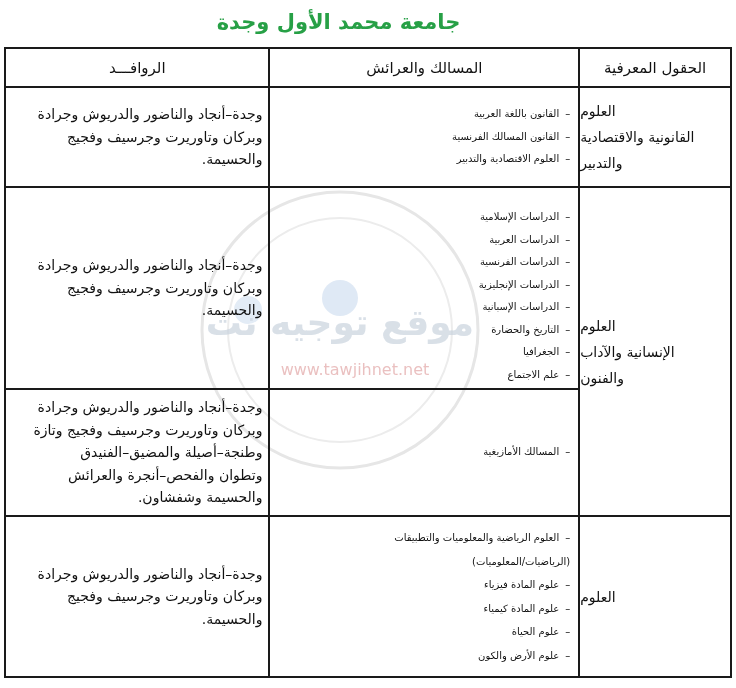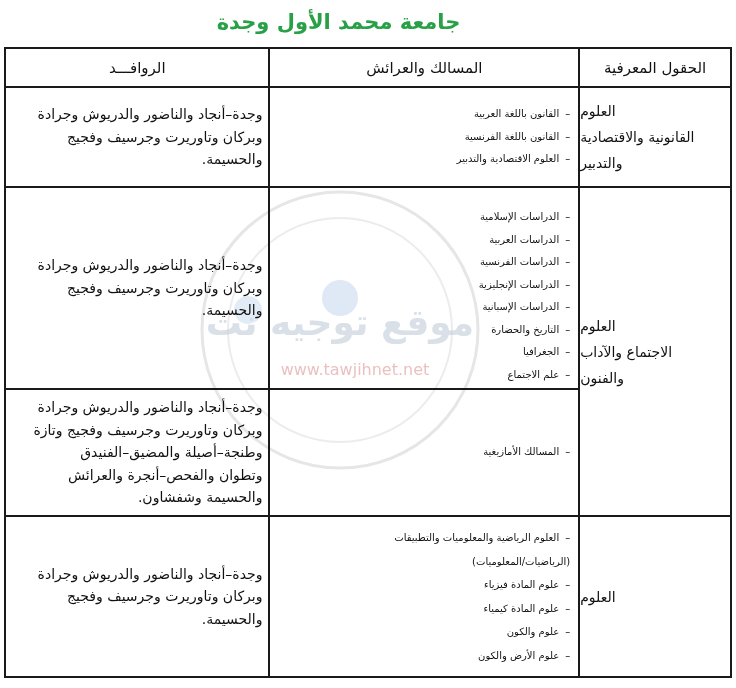--- a/index.html
+++ b/index.html
@@ -117,34 +117,34 @@
   <tbody>
 
     <tr style="height:100px;">
       <td class="field-cell">
         <div>العلوم</div>
         <div>القانونية والاقتصادية</div>
         <div>والتدبير</div>
       </td>
       <td class="track-cell">
         <div class="track-item"><span class="dash">–</span><span>القانون باللغة العربية</span></div>
-        <div class="track-item"><span class="dash">–</span><span>القانون باللغة الفرنسية</span></div>
+        <div class="track-item"><span class="dash">–</span><span>القانون المسالك الفرنسية</span></div>
         <div class="track-item"><span class="dash">–</span><span>العلوم الاقتصادية والتدبير</span></div>
       </td>
       <td class="pole-cell">
         <span class="pline">وجدة–أنجاد والناضور والدريوش وجرادة</span>
         <span class="pline">وبركان وتاوريرت وجرسيف وفجيج</span>
         <span class="pline">والحسيمة.</span>
       </td>
     </tr>
 
     <tr style="height:201px;">
       <td class="field-cell" rowspan="2">
         <div>العلوم</div>
-        <div>الاجتماع والآداب</div>
+        <div>الإنسانية والآداب</div>
         <div>والفنون</div>
       </td>
       <td class="track-cell" style="vertical-align:bottom; padding-bottom:2px !important;padding-left:24px;">
         <div class="track-item"><span class="dash">–</span><span>الدراسات الإسلامية</span></div>
         <div class="track-item"><span class="dash">–</span><span>الدراسات العربية</span></div>
         <div class="track-item"><span class="dash">–</span><span>الدراسات الفرنسية</span></div>
         <div class="track-item"><span class="dash">–</span><span>الدراسات الإنجليزية</span></div>
         <div class="track-item"><span class="dash">–</span><span>الدراسات الإسبانية</span></div>
         <div class="track-item"><span class="dash">–</span><span>التاريخ والحضارة</span></div>
         <div class="track-item"><span class="dash">–</span><span>الجغرافيا</span></div>
@@ -172,21 +172,21 @@
 
     <tr style="height:160px;">
       <td class="field-cell">
         <div>العلوم</div>
       </td>
       <td class="track-cell" style="line-height:23.5px;margin-left:8px;">
         <div class="track-item"><span class="dash">–</span><span>العلوم الرياضية والمعلوميات والتطبيقات</span></div>
         <div class="track-item cont"><span>(الرياضيات/المعلوميات)</span></div>
         <div class="track-item"><span class="dash">–</span><span>علوم المادة فيزياء</span></div>
         <div class="track-item"><span class="dash">–</span><span>علوم المادة كيمياء</span></div>
-        <div class="track-item"><span class="dash">–</span><span>علوم والكون</span></div>
+        <div class="track-item"><span class="dash">–</span><span>علوم الحياة</span></div>
         <div class="track-item"><span class="dash">–</span><span>علوم الأرض والكون</span></div>
       </td>
       <td class="pole-cell">
         <span class="pline">وجدة–أنجاد والناضور والدريوش وجرادة</span>
         <span class="pline">وبركان وتاوريرت وجرسيف وفجيج</span>
         <span class="pline">والحسيمة.</span>
       </td>
     </tr>
   </tbody>
 </table>

